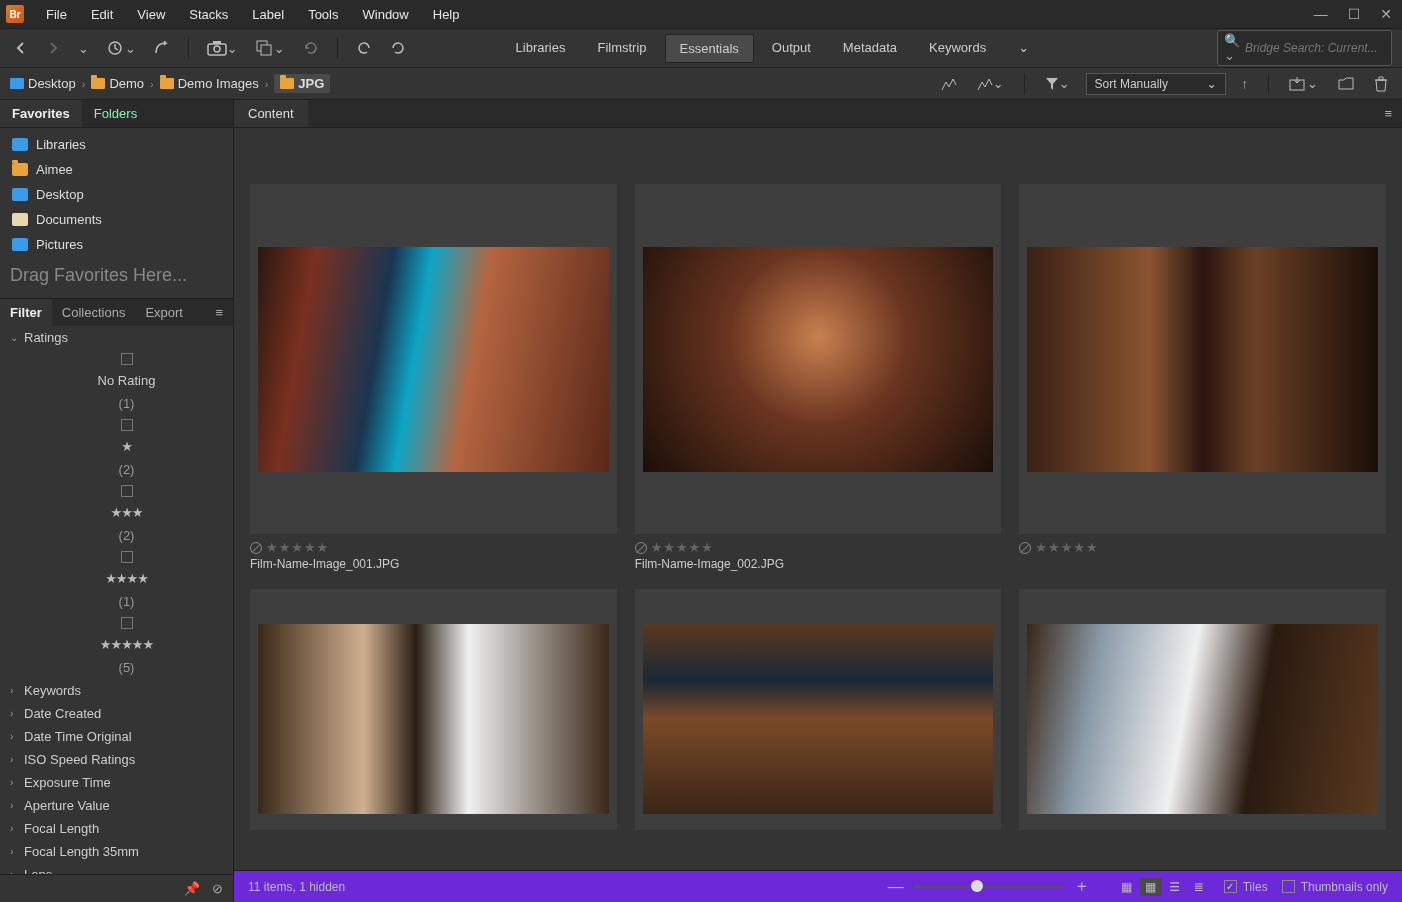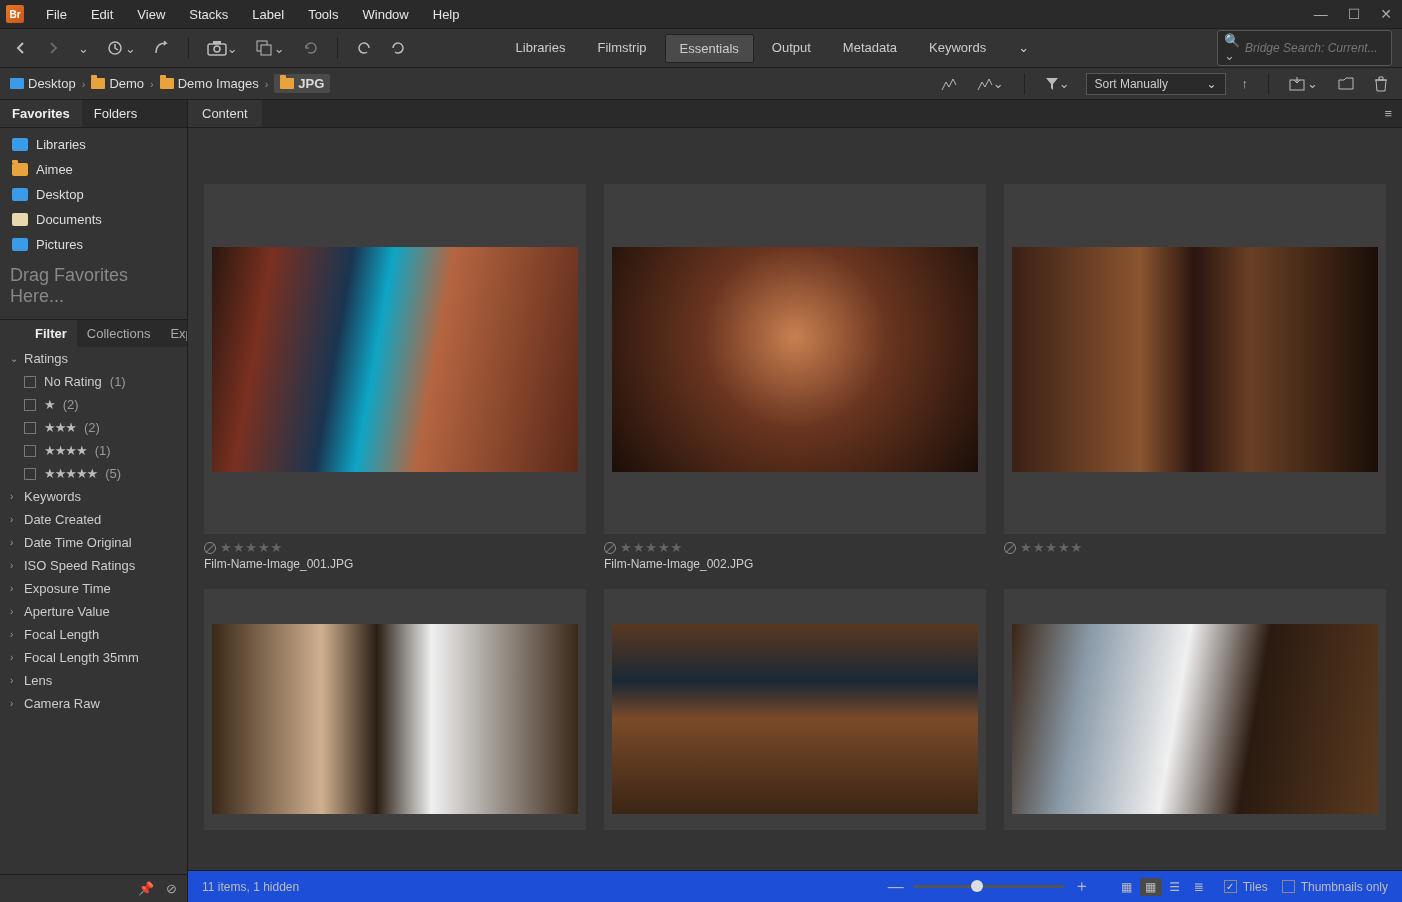--- a/index.html
+++ b/index.html
@@ -27,39 +27,39 @@
 .crumb.active { background: #4a4a4a; padding: 2px 6px; border-radius: 2px; }
 .crumb-sep { color: #888; font-size: 11px; }
 .folder-ico { width: 14px; height: 11px; background: #e8a33d; border-radius: 1px; display: inline-block; position: relative; }
 .folder-ico::before { content: ""; position: absolute; top: -3px; left: 0; width: 6px; height: 3px; background: #e8a33d; border-radius: 1px 1px 0 0; }
 .desk-ico { width: 14px; height: 11px; background: #3a9be8; border-radius: 1px; display: inline-block; }
 .pathbar-right { margin-left: auto; display: flex; align-items: center; gap: 12px; color: #bbb; }
 .sort-sel { background: #2a2a2a; border: 1px solid #555; color: #ccc; padding: 3px 8px; font-size: 12px; width: 140px; display: flex; justify-content: space-between; align-items: center; cursor: pointer; gap: 7px; }
 
 
 .main { flex: 1; display: flex; overflow: hidden; }
-.left-panel { width: 188px; background: #343434; display: flex; flex-direction: column; border-right: 1px solid #1e1e1e; }
+.left-panel { width: 234px; background: #343434; display: flex; flex-direction: column; border-right: 1px solid #1e1e1e; }
 .panel-tabs { display: flex; background: #2a2a2a; border-bottom: 1px solid #1e1e1e; }
-.panel-tab { padding: 6px 12px; cursor: pointer; color: #e5e5e5; }
+.panel-tab { padding: 6px 12px; cursor: pointer; color: #86efac; }
 .panel-tab.active { background: #343434; color: #eee; font-weight: 600; }
 .fav-list { padding: 4px 0; flex: 0 0 auto; }
 .fav-item { display: flex; align-items: center; gap: 8px; padding: 5px 12px; cursor: pointer; color: #ddd; }
 .fav-icon { width: 16px; height: 13px; display: inline-block; border-radius: 2px; }
 .drag-hint { color: #888; padding: 8px 10px; font-size: 18px; }
 
 .filter-panel { flex: 1; display: flex; flex-direction: column; border-top: 1px solid #1e1e1e; overflow-y: auto; }
-.filter-tabs { display: flex; background: #2a2a2a; align-items: center; margin-left: 25px; }
+.filter-tabs { display: flex; background: #2a2a2a; align-items: center; }
 .filter-tab { padding: 6px 10px; cursor: pointer; color: #aaa; }
 .filter-tab.active { color: #eee; font-weight: 600; background: #343434; }
 .hamburger { margin-left: auto; padding: 6px 10px; color: #aaa; cursor: pointer; }
 .filter-body { flex: 1; overflow-y: auto; }
 .filter-group { padding: 4px 10px; cursor: pointer; color: #ccc; display: flex; align-items: center; gap: 4px; }
 .filter-group .chev { font-size: 10px; color: #999; width: 10px; }
 .rating-list { padding-left: 20px; }
-.rating-item { display: flex; align-items: center; gap: 8px; padding: 4px 4px; color: #ccc; }
+.rating-item { display: flex; align-items: center; gap: 8px; padding: 4px 4px; color: #ccc; flex-direction: column; }
 .cb { width: 12px; height: 12px; border: 1px solid #777; display: inline-block; }
 .stars { color: #bbb; letter-spacing: -1px; }
 .count { color: #999; }
 
 .left-bottom { height: 28px; display: flex; align-items: center; justify-content: flex-end; gap: 12px; padding: 0 10px; border-top: 1px solid #1e1e1e; color: #aaa; }
 
 
 .content-panel { flex: 1; display: flex; flex-direction: column; background: #343434; gap: 40px; }
 .content-tabs { display: flex; background: #2a2a2a; border-bottom: 1px solid #1e1e1e; align-items: center; }
 .content-tab { padding: 6px 14px; background: #343434; color: #ddd; cursor: pointer; }
@@ -76,21 +76,21 @@
 
 
 .ph1 { background: linear-gradient(100deg, #2a1810 0%, #7a3020 15%, #1a3550 35%, #0ea5c5 45%, #b56540 60%, #5a2818 100%); }
 .ph2 { background: radial-gradient(circle at 50% 40%, #c98050 0%, #6a3520 40%, #1a0e08 100%); }
 .ph3 { background: linear-gradient(90deg, #3a2015 0%, #8a5530 35%, #2a1510 50%, #6a4025 65%, #1a0e08 100%); }
 .ph4 { background: linear-gradient(90deg, #3a2818 0%, #d0b090 30%, #2a1e14 45%, #f0f0f0 60%, #3a2818 100%); }
 .ph5 { background: linear-gradient(180deg, #5a3820 0%, #1a2835 30%, #7a4a28 50%, #3a2515 100%); }
 .ph6 { background: linear-gradient(100deg, #3a2515 0%, #8a9aa8 20%, #f0f0f0 45%, #2a1a10 65%, #5a3a20 100%); }
 
 
-.statusbar { height: 32px; background: #1d4ed8; border-top: 1px solid #1e1e1e; display: flex; align-items: center; padding: 0 14px; gap: 14px; color: #bbb; font-size: 12px; }
+.statusbar { height: 32px; background: #6d28d9; border-top: 1px solid #1e1e1e; display: flex; align-items: center; padding: 0 14px; gap: 14px; color: #bbb; font-size: 12px; }
 .slider-wrap { display: flex; align-items: center; gap: 10px; margin-left: auto; }
 .slider { width: 150px; height: 3px; background: #555; position: relative; }
 .slider-thumb { position: absolute; left: 38%; top: -5px; width: 12px; height: 12px; background: #ddd; border-radius: 50%; }
 .view-btns { display: flex; gap: 2px; margin-left: 12px; }
 .view-btn { width: 22px; height: 18px; display: flex; align-items: center; justify-content: center; color: #bbb; cursor: pointer; border-radius: 2px; }
 .view-btn.active { background: #4a4a4a; }
 .check-item { display: flex; align-items: center; gap: 6px; cursor: pointer; }
 .check-box { width: 13px; height: 13px; border: 1px solid #888; display: inline-flex; align-items: center; justify-content: center; font-size: 10px; color: #ddd; }
 .check-box.checked::after { content: "✓"; }
 

